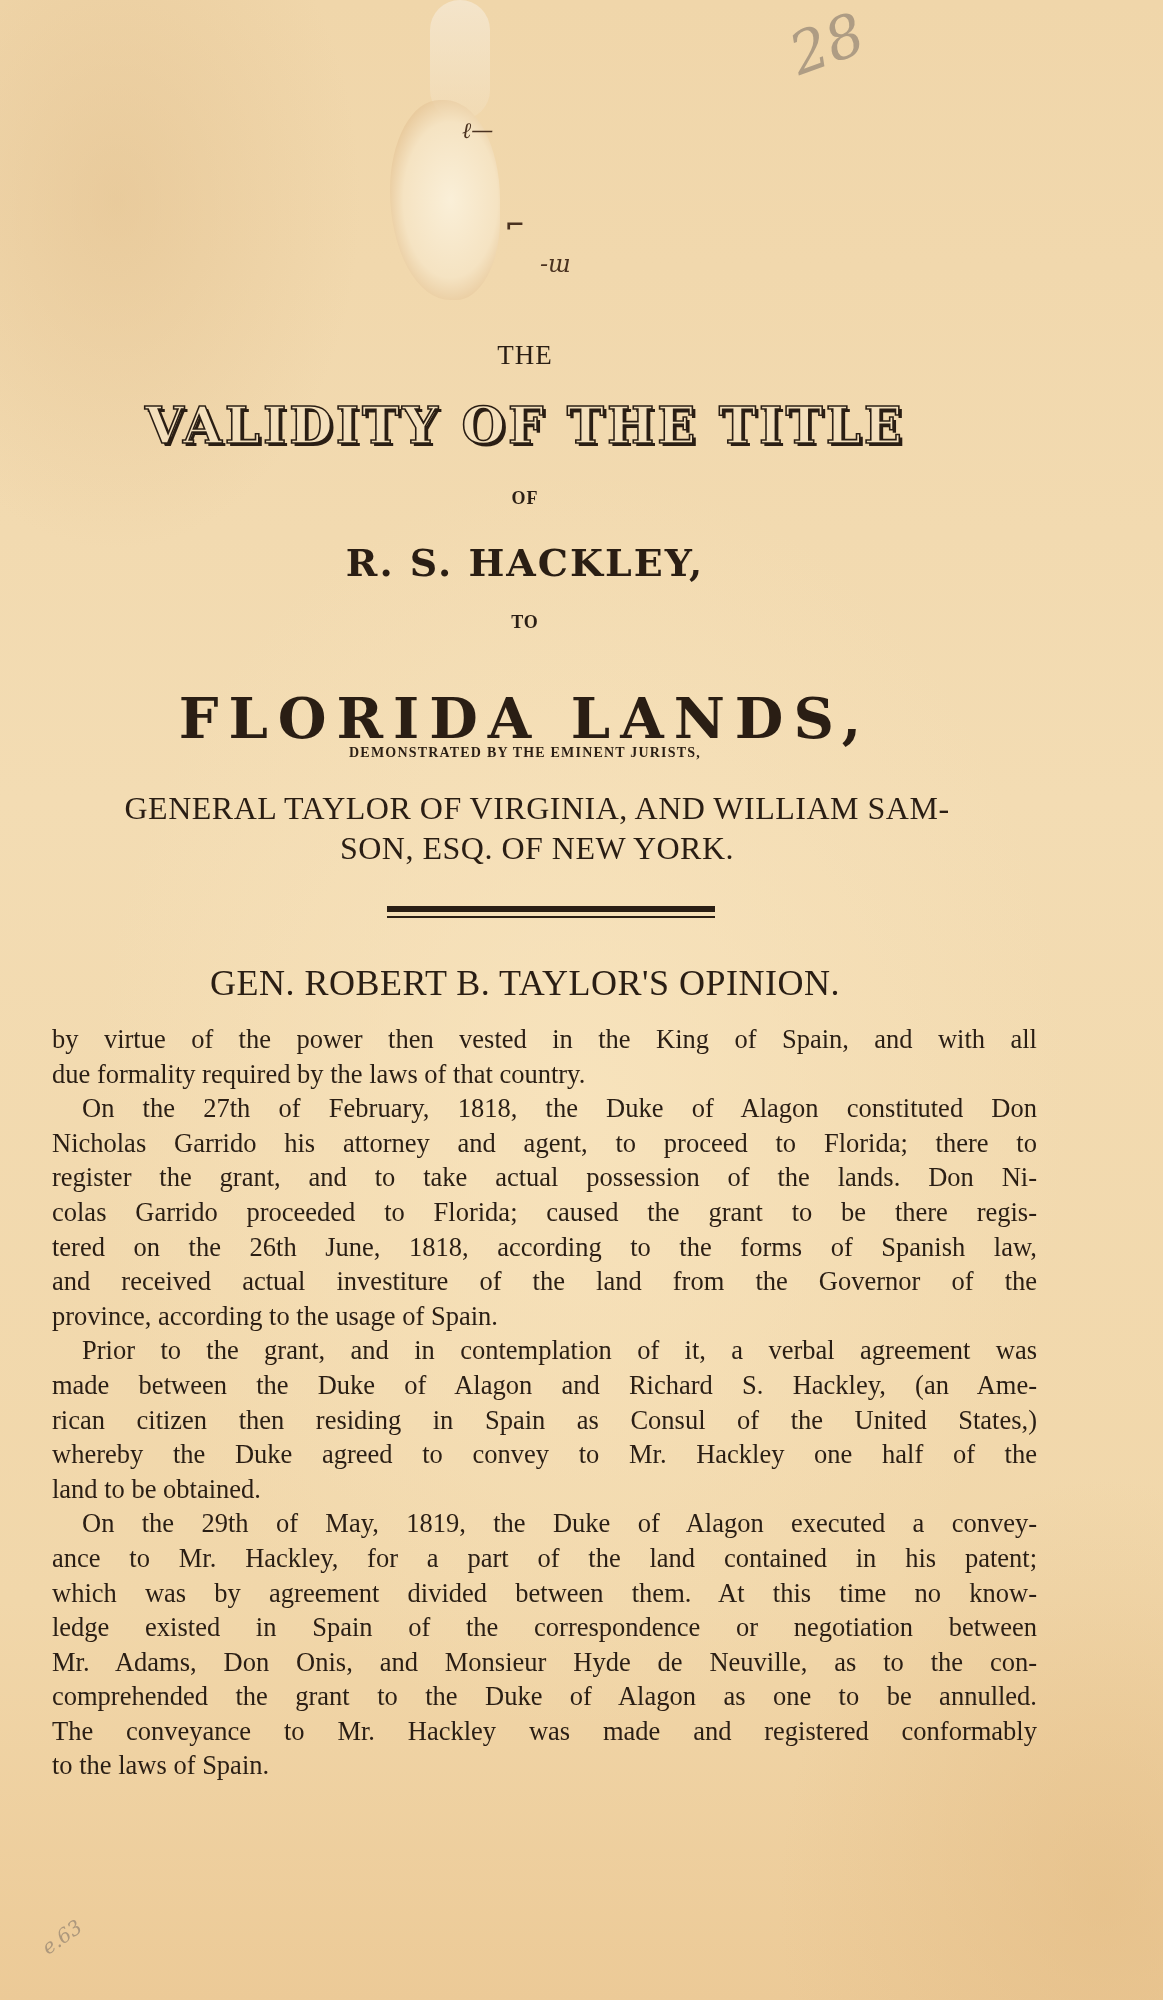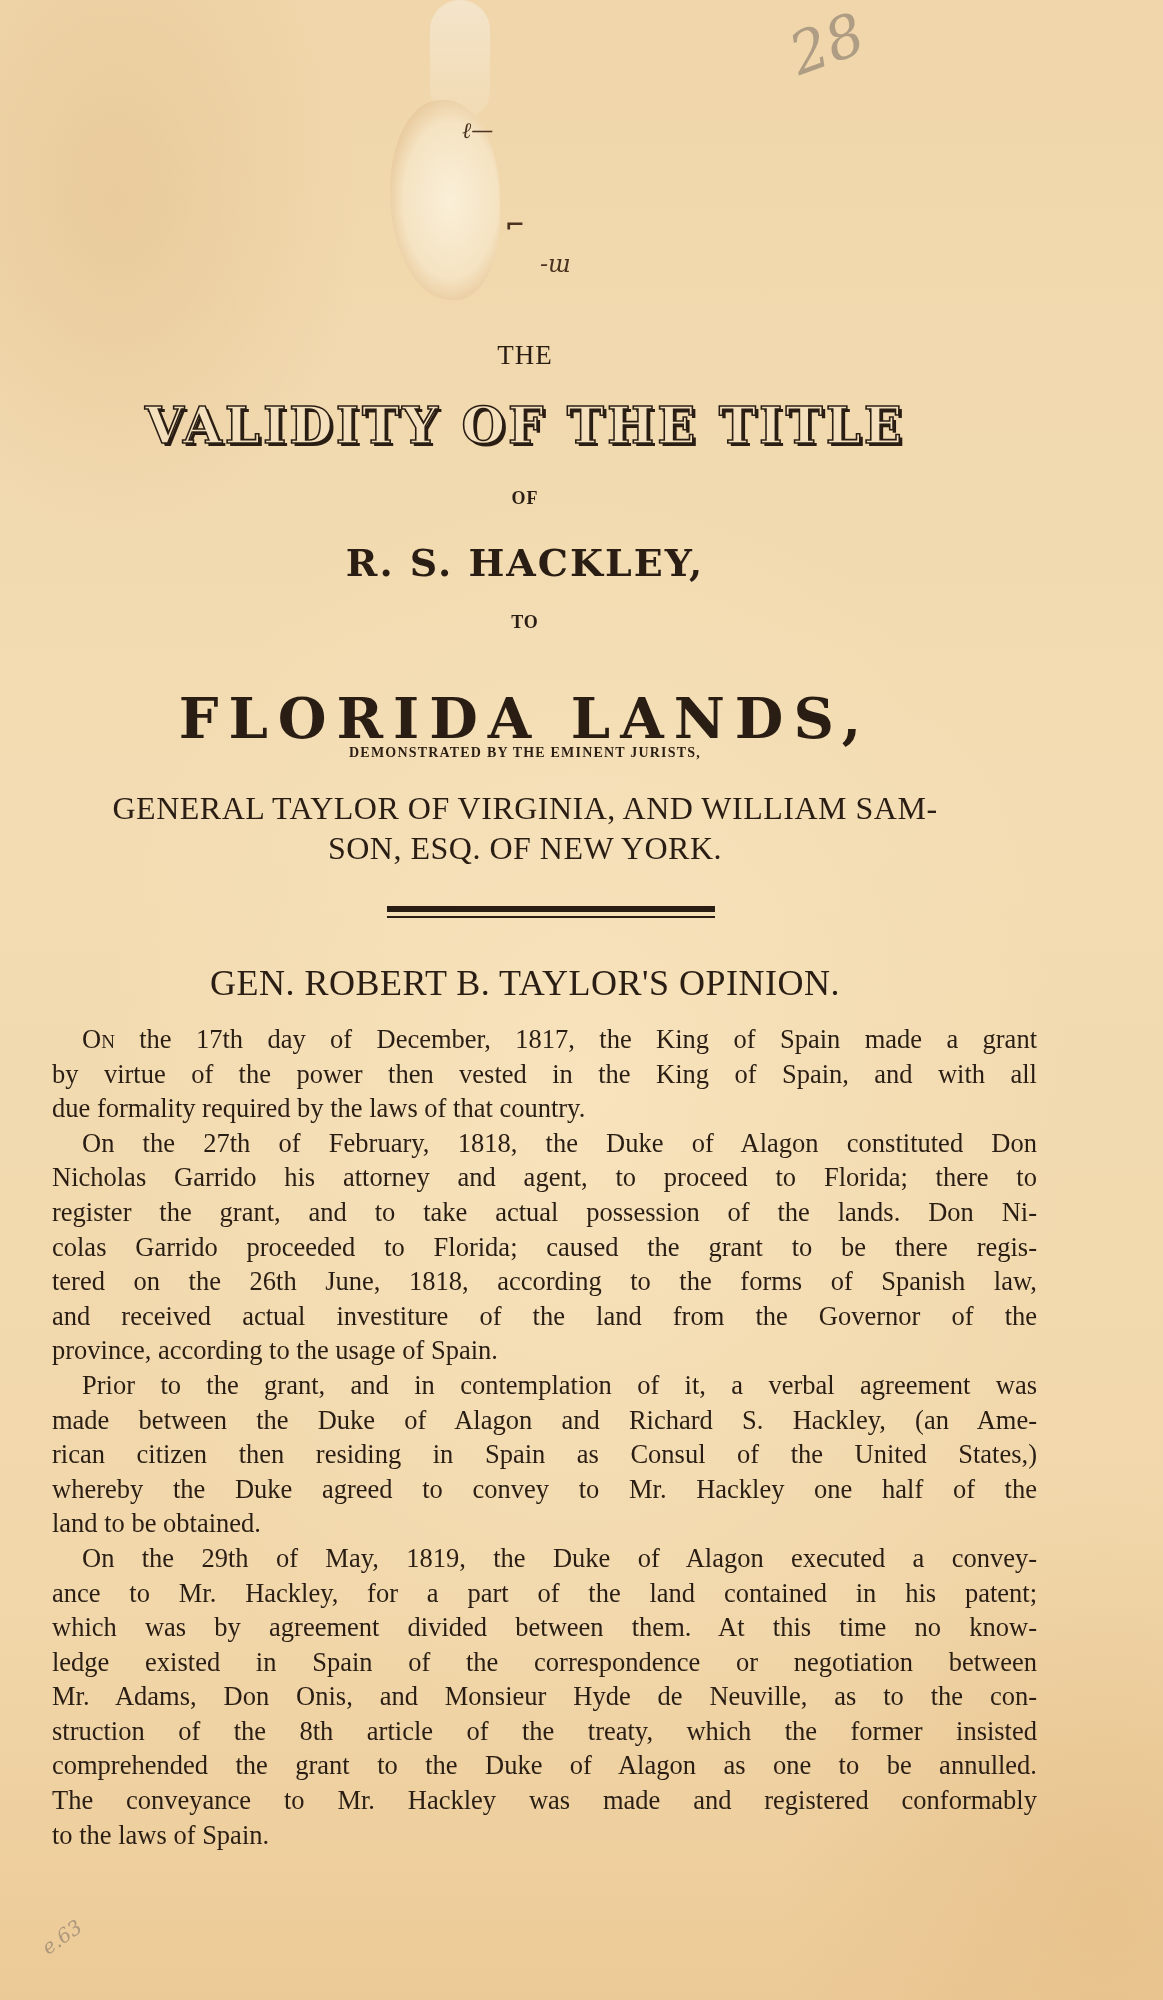--- a/index.html
+++ b/index.html
@@ -31,21 +31,21 @@
     top: 396px; font-size: 50px; font-weight: bold; letter-spacing: 3px;
     color: #f4e0bc; -webkit-text-stroke: 1.6px #2a1e14;
     text-shadow: 3px 3px 0 #2a1e14;
     font-family: "DejaVu Serif", serif;
   }
   .t-of { top: 488px; font-size: 18px; font-weight: bold; letter-spacing: 1px; }
   .t-hackley { top: 540px; font-size: 38px; font-weight: bold; letter-spacing: 2px; font-family: "DejaVu Serif", serif; }
   .t-to { top: 612px; font-size: 18px; font-weight: bold; letter-spacing: 1px; }
   .t-florida { top: 658px; font-size: 56px; font-weight: bold; letter-spacing: 10px; font-family: "DejaVu Serif", serif; margin-top: 27px; }
   .t-demo { top: 745px; font-size: 14px; font-weight: bold; letter-spacing: 1.2px; }
-  .t-jurists { top: 788px; font-size: 32px; line-height: 40px; letter-spacing: 0.5px; }
+  .t-jurists { top: 788px; font-size: 32px; line-height: 40px; letter-spacing: 0.5px; padding-left: 12px; }
   .t-jurists div { white-space: nowrap; }
   .rule { position: absolute; left: 387px; width: 328px; background: #2a1e14; }
   .rule-thick { top: 906px; height: 6px; }
   .rule-thin { top: 916px; height: 2px; }
   .t-heading { top: 962px; font-size: 36px; letter-spacing: 0.5px; }
   .body-text {
     position: absolute; left: 52px; top: 1022px; width: 985px;
     font-size: 26.5px; line-height: 34.6px; text-align: justify;
   }
   .sc { font-variant: small-caps; }
@@ -77,21 +77,20 @@
   <div>SON, ESQ. OF NEW YORK.</div>
 </div>
 
 <div class="rule rule-thick"></div>
 <div class="rule rule-thin"></div>
 
 <div class="center t-heading">GEN. ROBERT B. TAYLOR'S OPINION.</div>
 
 <div class="body-text">
   <div>
-    <span class="line indent"><span class="sc">On</span><span> the 17th day of December, 1817, the King of Spain made a grant</span></span>
     <span class="line">by virtue of the power then vested in the King of Spain, and with all</span>
     <span class="line last">due formality required by the laws of that country.</span>
   </div>
   <div>
     <span class="line indent">On the 27th of February, 1818, the Duke of Alagon constituted Don</span>
     <span class="line">Nicholas Garrido his attorney and agent, to proceed to Florida; there to</span>
     <span class="line">register the grant, and to take actual possession of the lands.  Don Ni-</span>
     <span class="line">colas Garrido proceeded to Florida; caused the grant to be there regis-</span>
     <span class="line">tered on the 26th June, 1818, according to the forms of Spanish law,</span>
     <span class="line">and received actual investiture of the land from the Governor of the</span>
@@ -103,18 +102,17 @@
     <span class="line">rican citizen then residing in Spain as Consul of the United States,)</span>
     <span class="line">whereby the Duke agreed to convey to Mr. Hackley one half of the</span>
     <span class="line last">land to be obtained.</span>
   </div>
   <div>
     <span class="line indent">On the 29th of May, 1819, the Duke of Alagon executed a convey-</span>
     <span class="line">ance to Mr. Hackley, for a part of the land contained in his patent;</span>
     <span class="line">which was by agreement divided between them.  At this time no know-</span>
     <span class="line">ledge existed in Spain of the correspondence or negotiation between</span>
     <span class="line">Mr. Adams, Don Onis, and Monsieur Hyde de Neuville, as to the con-</span>
-    <span class="line">struction of the 8th article of the treaty, which the former insisted</span>
     <span class="line">comprehended the grant to the Duke of Alagon as one to be annulled.</span>
     <span class="line">The conveyance to Mr. Hackley was made and registered conformably</span>
     <span class="line last">to the laws of Spain.</span>
   </div>
 </div>
 
 </body></html>

